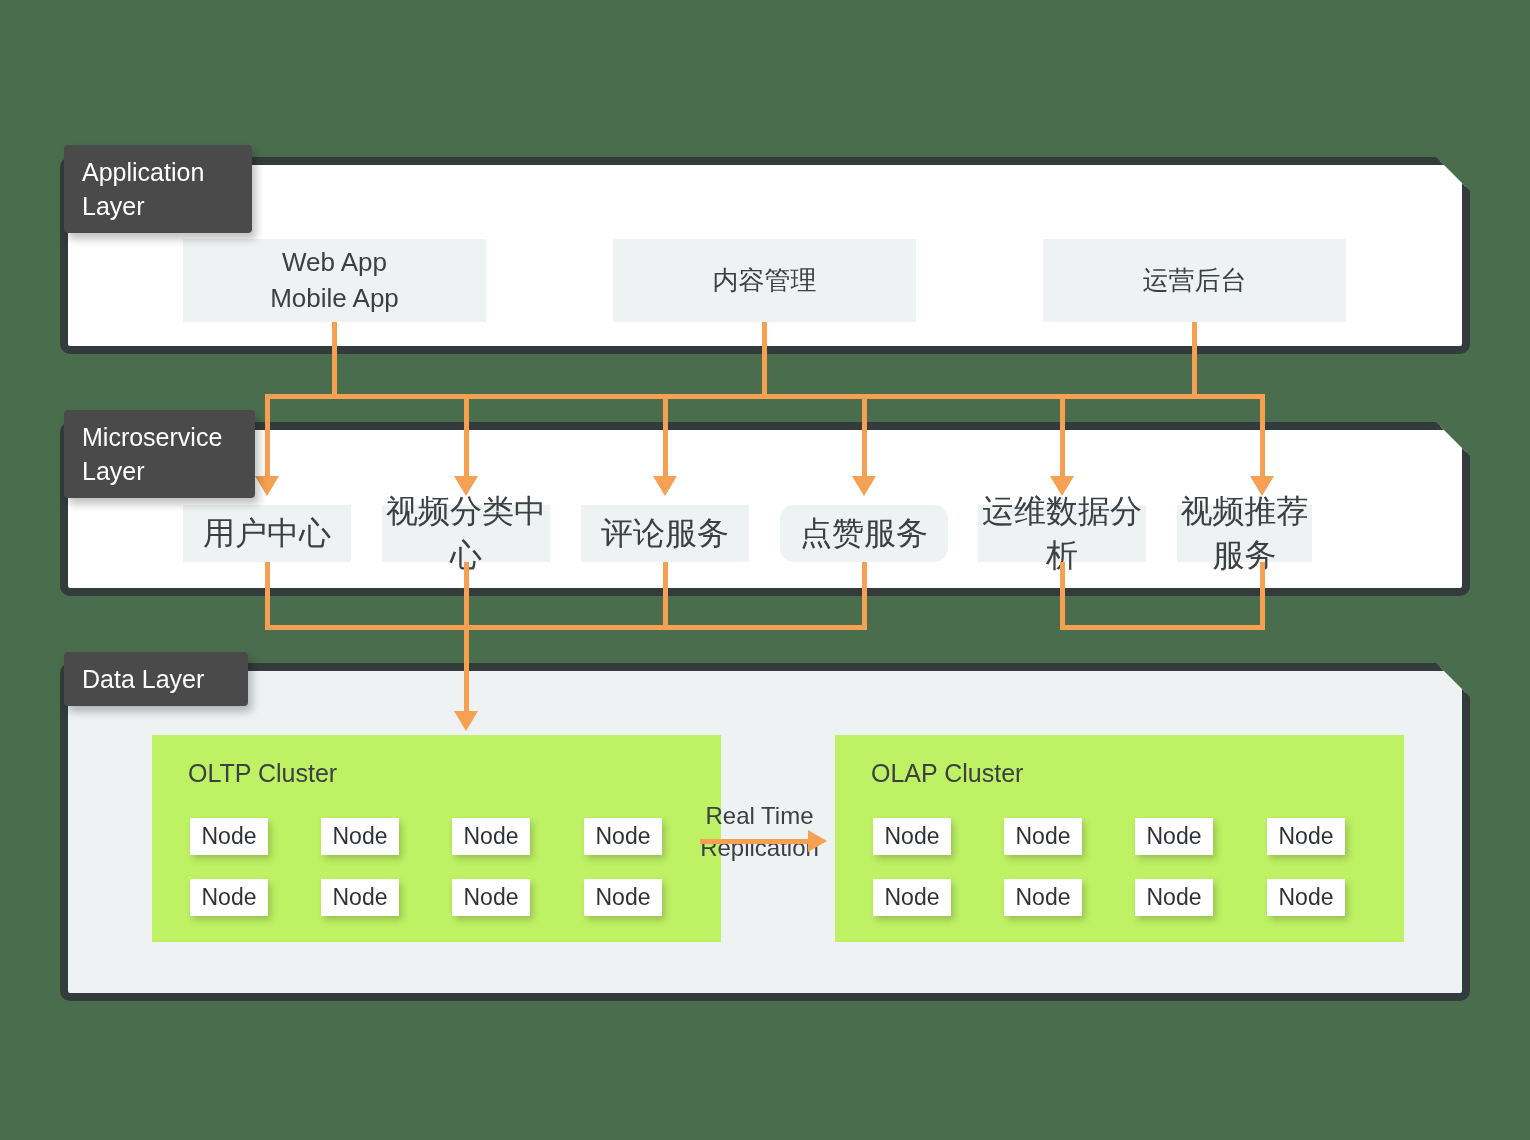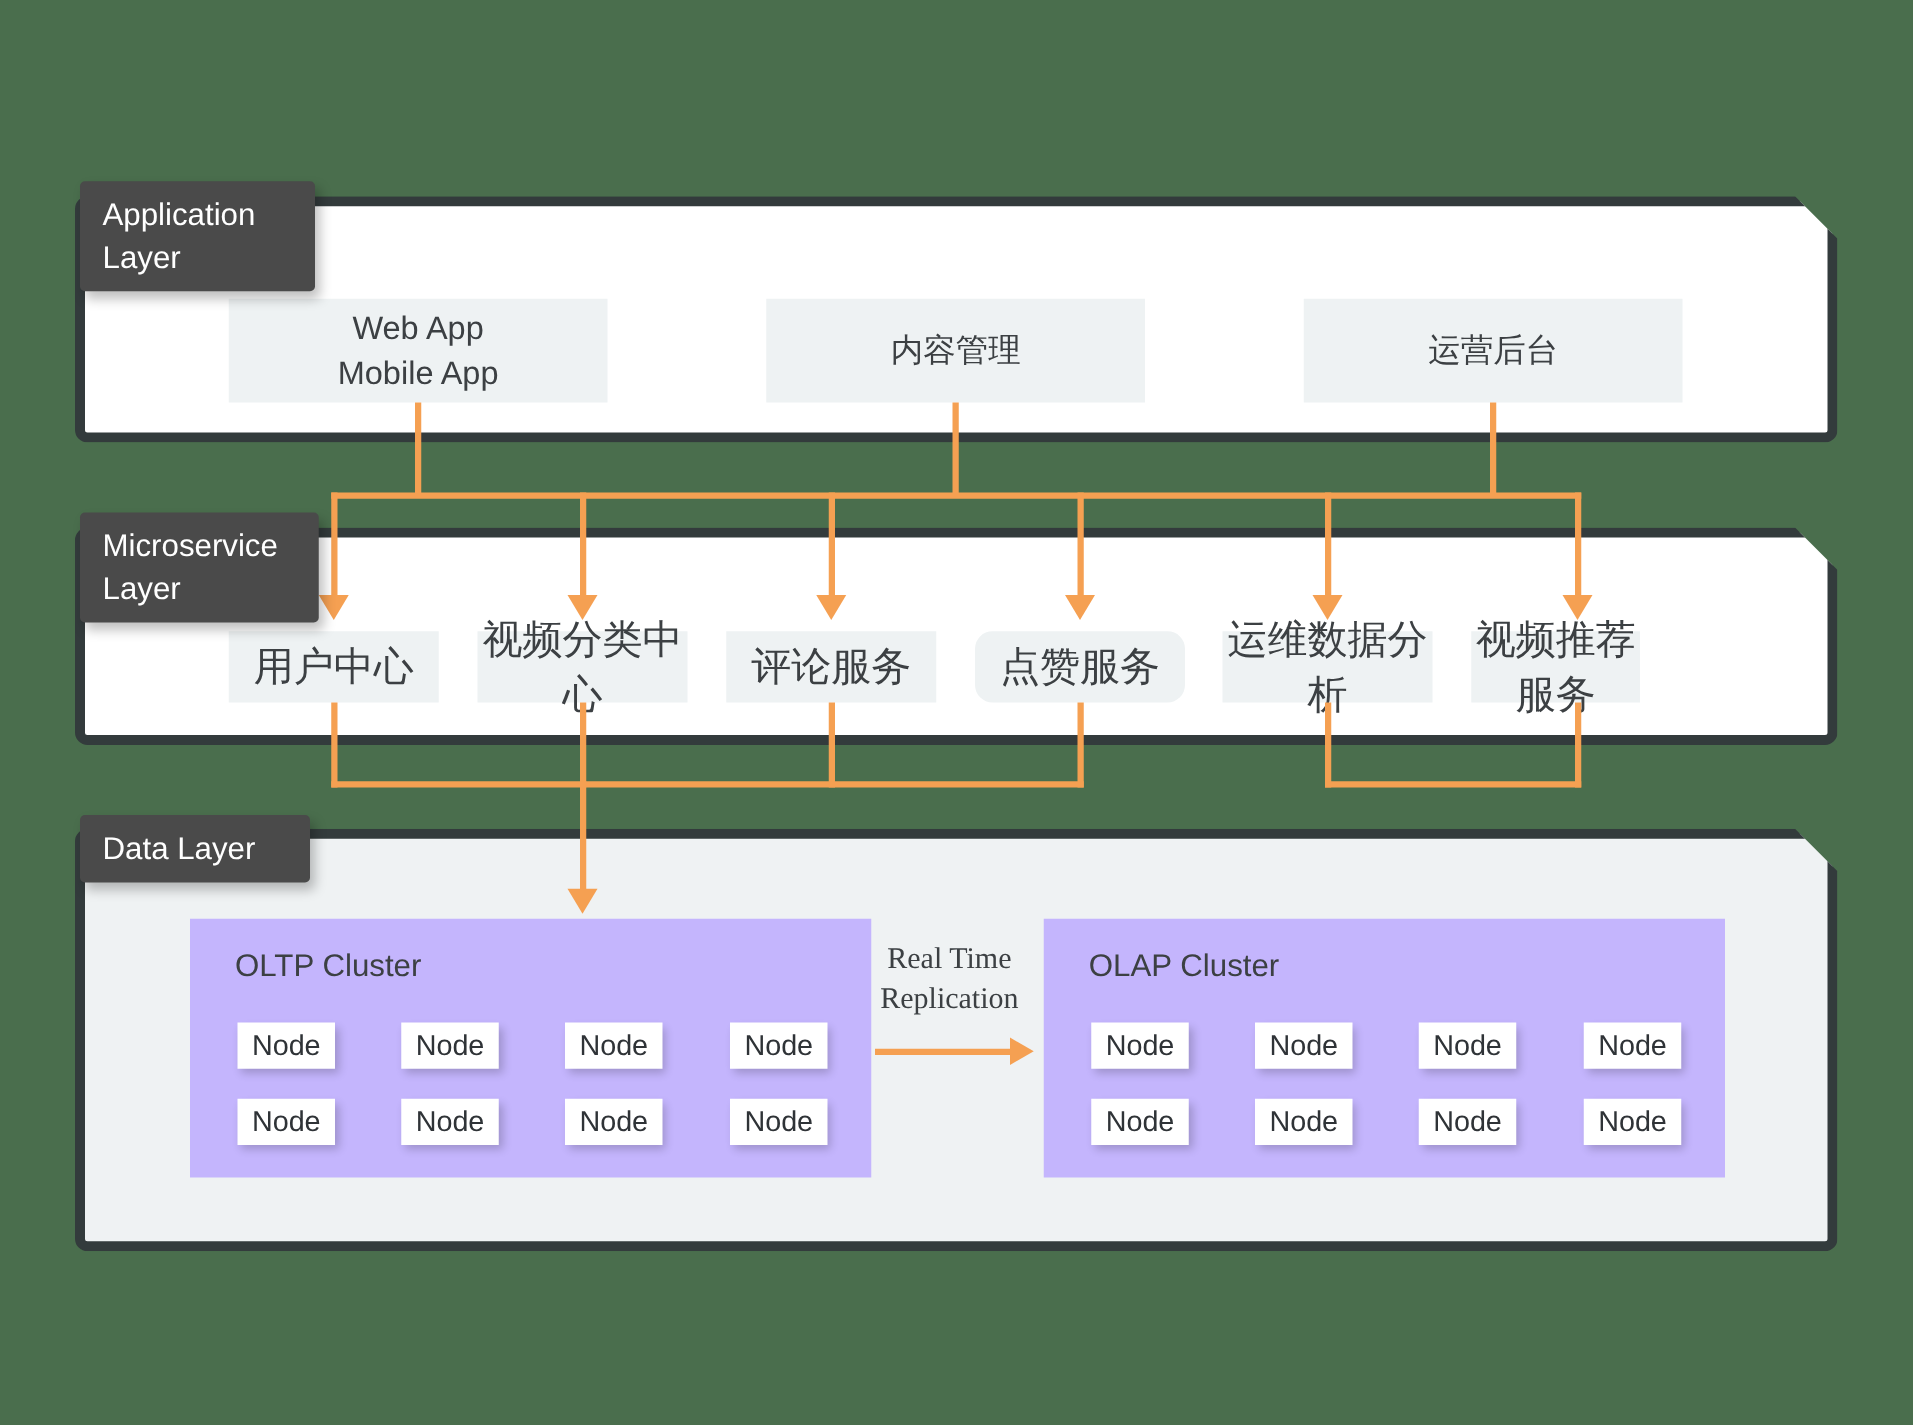--- a/index.html
+++ b/index.html
@@ -60,22 +60,23 @@
     text-align: center;
     line-height: 1.36;
     z-index: 12;
   }
   .comp-box.app { font-size: 26px; white-space: pre-line; }
   .comp-box.svc { font-size: 32px; }
 
   
   .cluster {
     position: absolute;
-    background: #c4b5fd;
+    background: #bef264;
     z-index: 8;
+    padding-left: 24px;
   }
   .cluster-title {
     position: absolute;
     left: 36px;
     top: 24px;
     font-size: 25px;
     color: #3c4043;
   }
   .node {
     position: absolute;
@@ -175,21 +176,21 @@
     <div class="node" style="left:38px;  top:83px;">Node</div>
     <div class="node" style="left:169px; top:83px;">Node</div>
     <div class="node" style="left:300px; top:83px;">Node</div>
     <div class="node" style="left:432px; top:83px;">Node</div>
     <div class="node" style="left:38px;  top:144px;">Node</div>
     <div class="node" style="left:169px; top:144px;">Node</div>
     <div class="node" style="left:300px; top:144px;">Node</div>
     <div class="node" style="left:432px; top:144px;">Node</div>
   </div>
 
-  <div class="repl-label" style="left:697px; top:751px; width:125px;font-family:Liberation Serif, serif;">Real Time
+  <div class="repl-label" style="left:697px; top:800px; width:125px;">Real Time
 Replication</div>
   <div class="conn h" style="left:700px; top:839px; width:110px;"></div>
   <div class="arrow-right" style="left:808px; top:830px;"></div>
 
   <div class="conn v" style="left:332px; top:322px; height:76px;"></div>
   <div class="conn v" style="left:762px; top:322px; height:76px;"></div>
   <div class="conn v" style="left:1192px; top:322px; height:76px;"></div>
 
   <div class="conn h" style="left:265px; top:394px; width:1000px;"></div>
 

